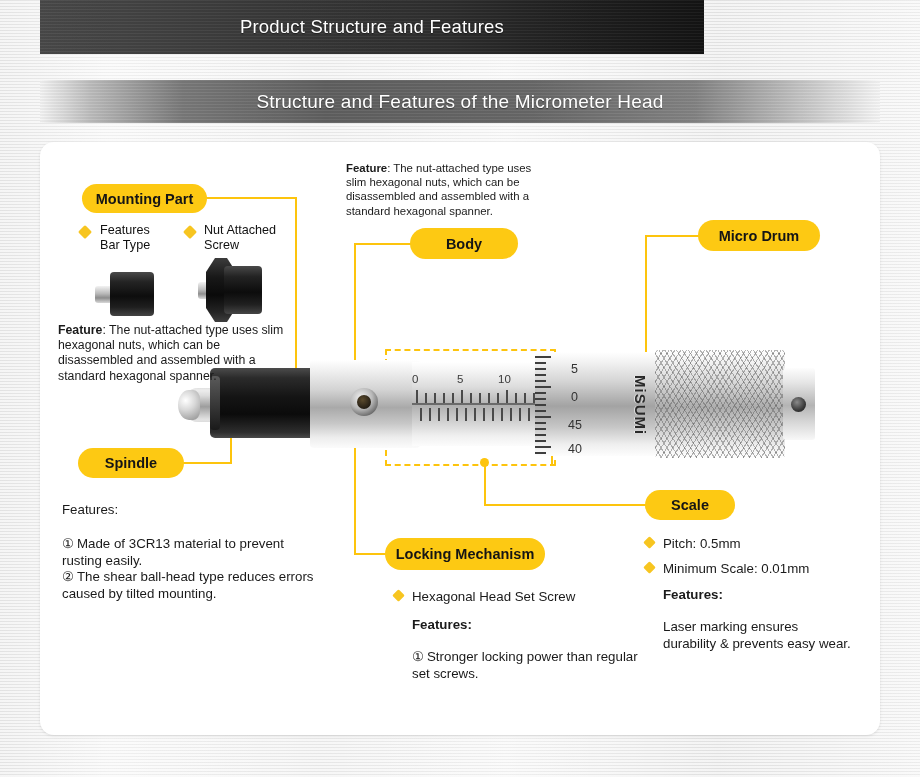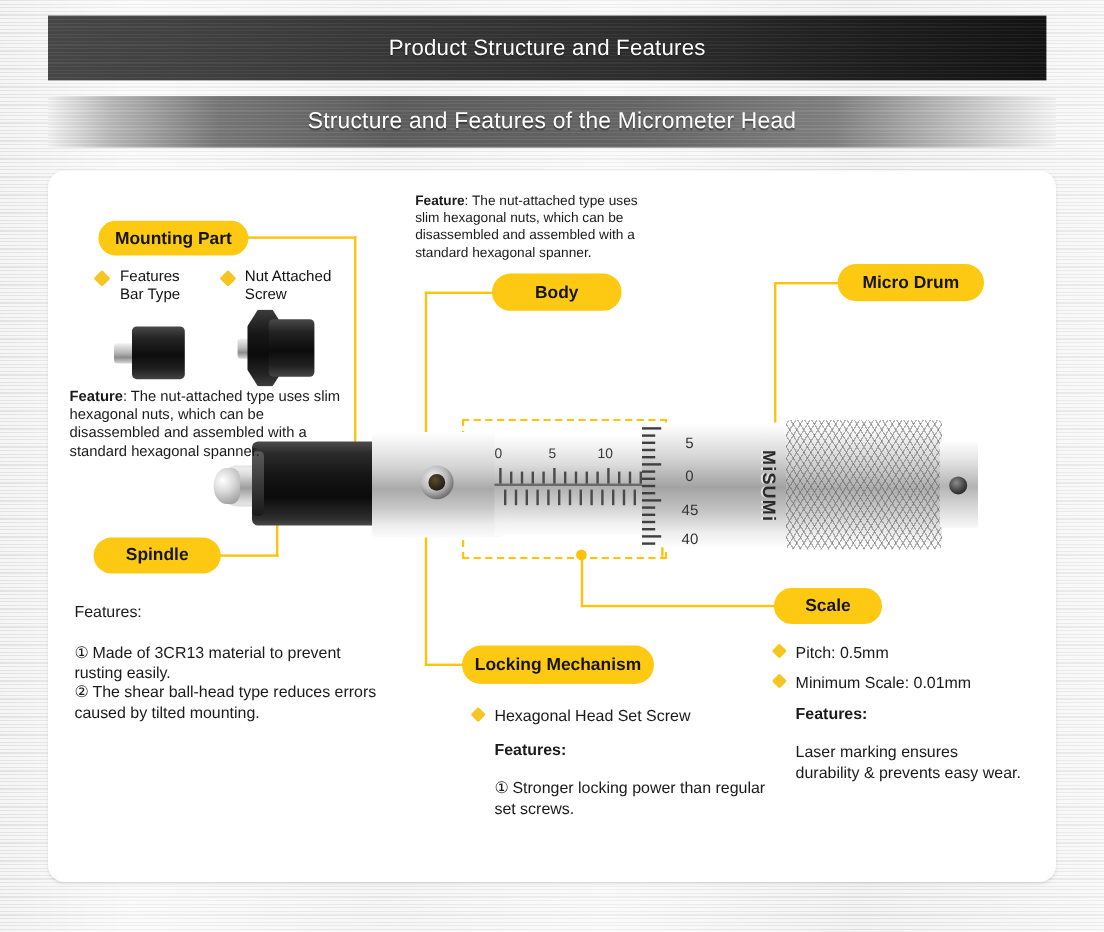--- a/index.html
+++ b/index.html
@@ -8,21 +8,21 @@
     font-family:"Liberation Sans", sans-serif;
     background:
       repeating-linear-gradient(180deg, rgba(0,0,0,0.030) 0px, rgba(0,0,0,0.030) 1px, rgba(255,255,255,0.55) 1px, rgba(255,255,255,0.55) 3px),
       linear-gradient(90deg,#e9e9e9 0%,#f7f7f7 12%,#ededed 35%,#f6f6f6 55%,#e7e7e7 78%,#f3f3f3 100%);
     overflow:hidden;position:relative;
   }
   .stage{position:absolute;left:0;top:0;width:920px;height:777px;}
 
   
   .banner1{
-    position:absolute;left:40px;top:13px;width:832px;height:54px;
+    position:absolute;left:40px;top:0;width:664px;height:54px;
     background:
       repeating-linear-gradient(180deg, rgba(255,255,255,0.045) 0px, rgba(255,255,255,0.045) 1px, rgba(0,0,0,0.05) 1px, rgba(0,0,0,0.05) 3px),
       linear-gradient(90deg,#4a4a4a 0%,#3c3c3c 30%,#2e2e2e 62%,#1d1d1d 85%,#141414 100%);
   }
   .banner1 .txt{
     position:absolute;left:0;top:0;width:100%;height:54px;
     display:flex;align-items:center;justify-content:center;
     color:#ffffff;font-size:18.5px;letter-spacing:.2px;
     text-shadow:0 1px 1px rgba(0,0,0,.55);
   }

